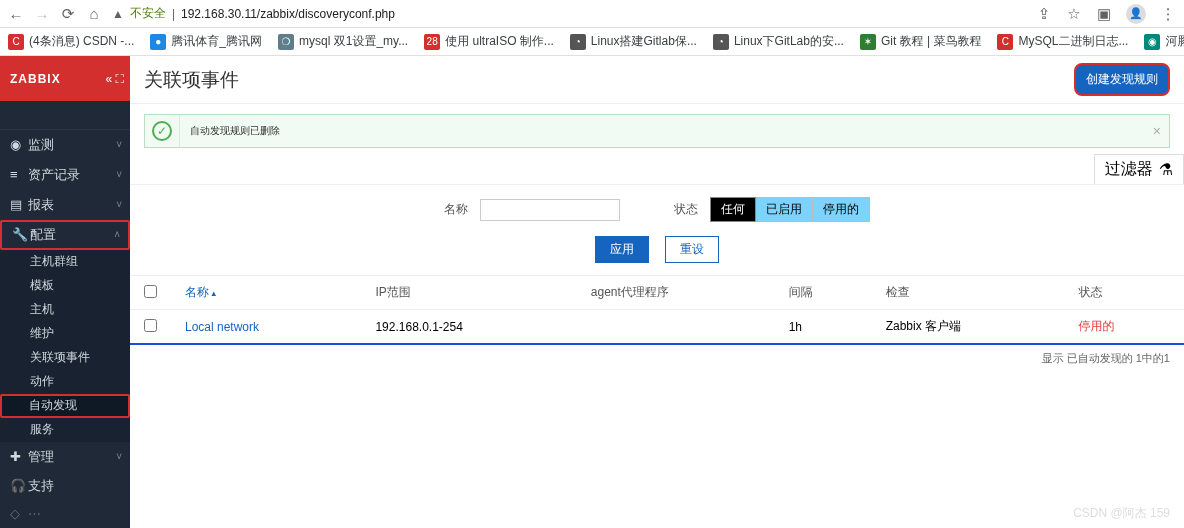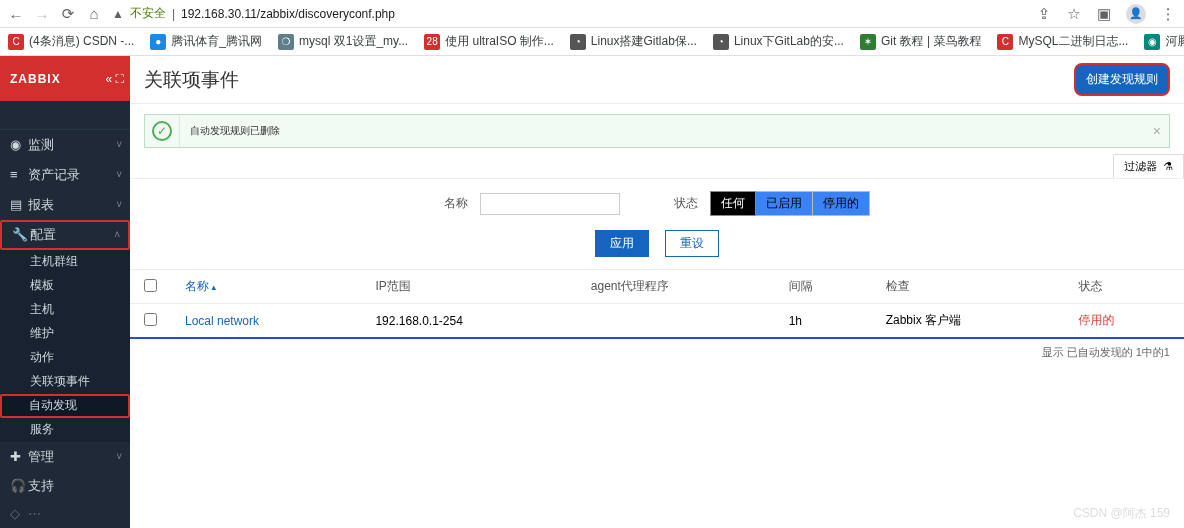--- a/index.html
+++ b/index.html
@@ -43,28 +43,28 @@
 .page-head { height:48px; display:flex; align-items:center; justify-content:space-between; padding:0 14px; border-bottom:1px solid #eceff1; }
 .page-title { font-size:19px; color:#333; }
 .create-btn { background:#1565c0; color:#fff; border:none; padding:6px 10px; font-size:12px; cursor:pointer; border:2px solid #d32f2f; border-radius:8px; }
 .alert { margin:10px 14px 0; border:1px solid #b7e0c2; background:#f2faf4; display:flex; align-items:center; height:34px; position:relative; }
 .alert .tick { width:34px; display:flex; align-items:center; justify-content:center; }
 .alert .tick-circle { width:20px; height:20px; border:2px solid #4caf50; border-radius:50%; display:flex; align-items:center; justify-content:center; color:#4caf50; font-size:12px; }
 .alert-msg { font-size:10px; color:#333; padding-left:6px; border-left:1px solid #d8eedd; height:100%; display:flex; align-items:center; flex:1; padding-left:10px;}
 .alert .close { position:absolute; right:8px; color:#aaa; cursor:pointer; font-size:14px; }
 
 .filter-tab { display:flex; justify-content:flex-end; padding:6px 0 0 0; }
-.filter-tab .tab { border:1px solid #ddd; border-bottom:none; padding:4px 10px; font-size:11px; display:flex; align-items:center; gap:6px; cursor:pointer; background:#fff; }
+.filter-tab .tab { border:1px solid #ddd; border-bottom:none; padding:4px 10px; font-size:16px; display:flex; align-items:center; gap:6px; cursor:pointer; background:#fff; }
 
 .filter-body { border:1px solid #eceff1; border-left:none; border-right:none; padding:12px 0; }
 .filter-row { display:flex; align-items:center; justify-content:center; gap:12px; font-size:12px; }
 .filter-row label { color:#555; }
 .filter-row input[type=text] { width:140px; height:22px; border:1px solid #ccc; padding:0 4px; }
 .seg { display:flex; }
-.seg button { border:1px solid #bbb; background:#3b82f6; padding:3px 10px; font-size:12px; cursor:pointer; }
+.seg button { border:1px solid #bbb; background:#7dd3fc; padding:3px 10px; font-size:12px; cursor:pointer; }
 .seg button:not(:first-child){ border-left:none; }
 .seg button.active { background:#000000; color:#fff; border-color:#888; }
 .filter-actions { display:flex; justify-content:center; gap:16px; margin-top:14px; }
 .btn-primary { background:#1565c0; color:#fff; border:1px solid #1565c0; padding:4px 14px; font-size:12px; cursor:pointer; }
 .btn-ghost { background:#fff; color:#1565c0; border:1px solid #1565c0; padding:4px 14px; font-size:12px; cursor:pointer; }
 
 .table { width:100%; font-size:12px; border-collapse:collapse; }
 .table th { text-align:left; font-weight:normal; color:#555; padding:8px 14px; border-bottom:1px solid #eceff1; }
 .table th.sort { color:#1565c0; }
 .table th.sort::after { content:" ▴"; font-size:9px; }
@@ -169,22 +169,22 @@
         <div class="nav-item highlight">
           <span class="ico">🔧</span>
           <span>配置</span>
           <span class="chev">˄</span>
         </div>
         <div class="subnav">
           <div class="sub">主机群组</div>
           <div class="sub">模板</div>
           <div class="sub">主机</div>
           <div class="sub">维护</div>
+          <div class="sub">关联项事件</div>
           <div class="sub">动作</div>
-          <div class="sub">关联项事件</div>
           <div class="sub active">自动发现</div>
           <div class="sub">服务</div>
         </div>
         <div class="nav-item">
           <span class="ico">✚</span>
           <span>管理</span>
           <span class="chev">˅</span>
         </div>
       </div>
     <div style="flex:1"></div>

